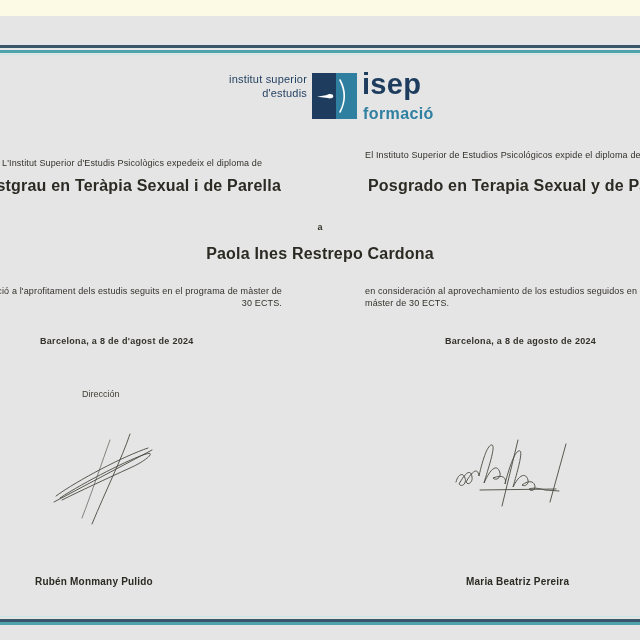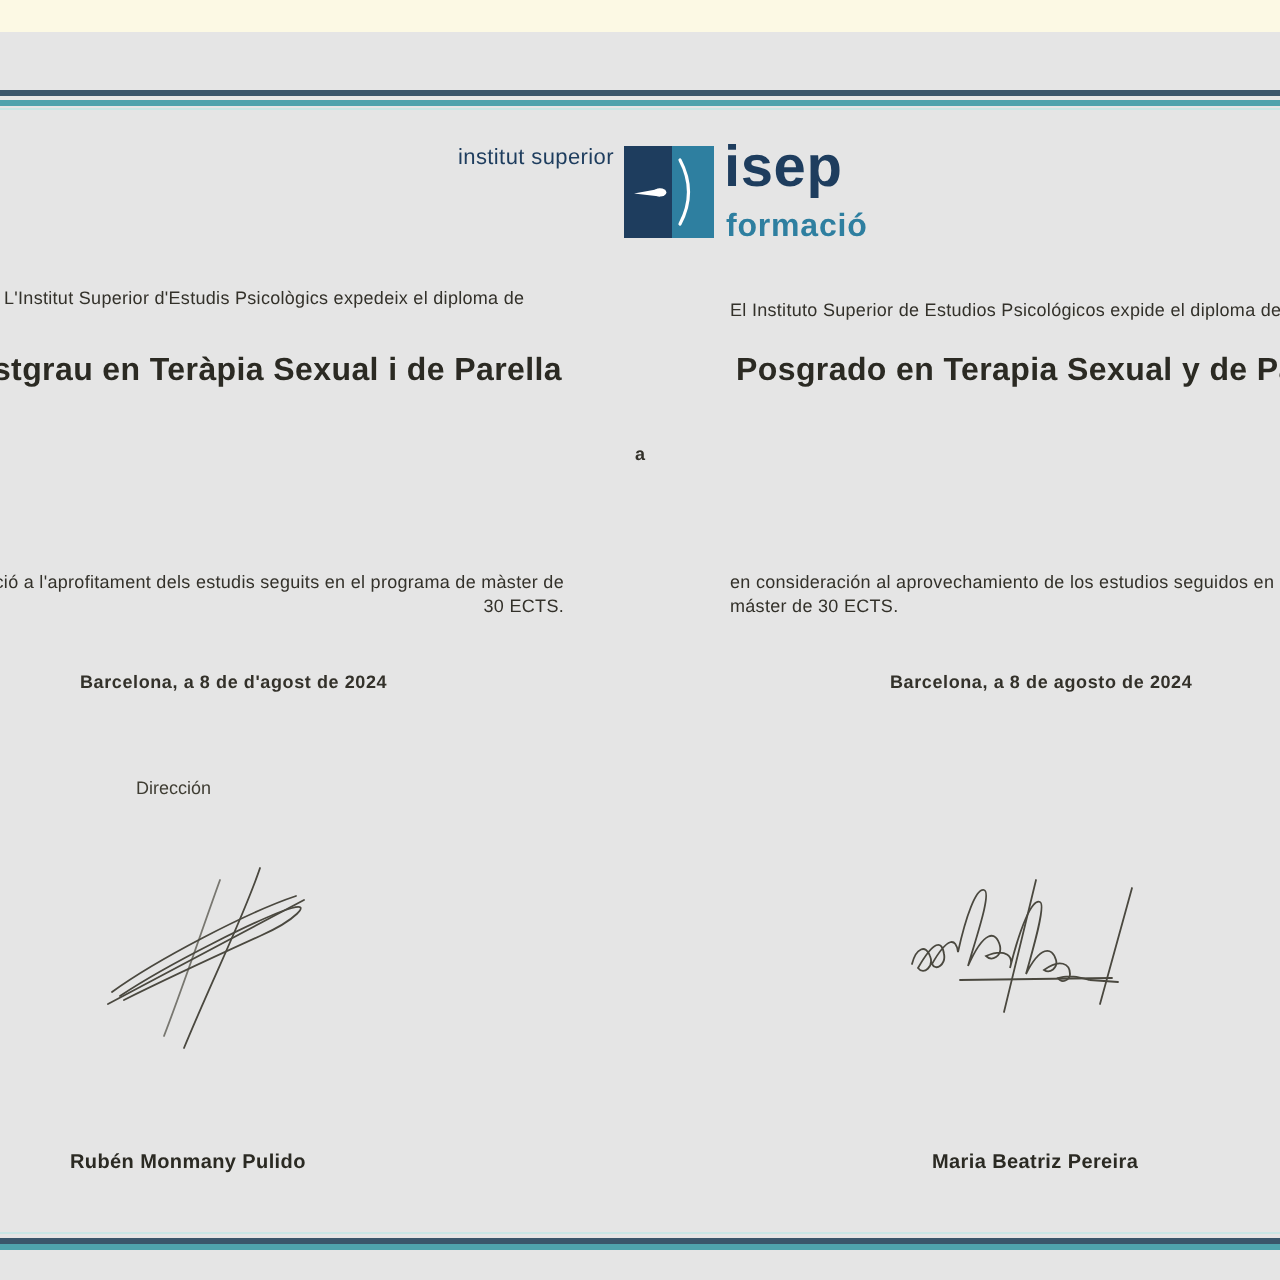--- a/index.html
+++ b/index.html
@@ -24,37 +24,37 @@
     font-size:11px;line-height:14px;color:#1e3d5e;letter-spacing:.2px;
   }
   .logo-square{position:absolute;left:312px;top:57px;width:45px;height:46px;}
   .brand{position:absolute;left:362px;top:51px;font-size:29px;line-height:34px;
     font-weight:bold;color:#1e3d5e;letter-spacing:.3px;}
   .brand-sub{position:absolute;left:363px;top:89px;font-size:16px;
     font-weight:bold;color:#2e7fa0;letter-spacing:.4px;}
   
   .small{font-size:9px;letter-spacing:.15px;}
   .nowrap{white-space:nowrap;}
-  .intro-left{position:absolute;left:2px;top:128px;text-align:right;}
+  .intro-left{position:absolute;left:2px;top:142px;text-align:right;}
   .intro-right{position:absolute;left:365px;top:134px;}
   .title{position:absolute;top:161px;font-size:16px;font-weight:bold;
     color:#2b2a23;letter-spacing:.2px;white-space:nowrap;}
   .title-left{right:359px;}
   .title-right{left:368px;}
   .prep{position:absolute;left:0;top:206px;width:640px;text-align:center;
     font-size:9px;font-weight:bold;}
   .name{position:absolute;left:0;top:229px;width:640px;text-align:center;
     font-size:16px;font-weight:bold;color:#2b2a23;letter-spacing:.2px;}
   .consider{position:absolute;top:269px;line-height:12px;}
   .consider-left{right:358px;width:460px;text-align:right;}
   .consider-right{left:365px;width:460px;text-align:left;}
   .date{position:absolute;top:320px;font-size:9px;font-weight:bold;letter-spacing:.3px;padding-left:16px;}
   .date-left{left:24px;}
   .date-right{left:429px;}
-  .role-left{position:absolute;left:68px;top:373px;font-size:9px;color:#3f3d33;}
+  .role-left{position:absolute;left:82px;top:373px;font-size:9px;color:#3f3d33;}
   .role-right{position:absolute;left:430px;top:370px;width:180px;text-align:center;
     font-size:9px;color:#3f3d33;}
   .role-right .l2{font-style:italic;margin-top:5px;}
   .sig{position:absolute;}
   .sig-left{left:50px;top:412px;}
   .sig-right{left:452px;top:418px;}
   .signer{position:absolute;top:560px;font-size:10px;font-weight:bold;
     color:#2b2a23;letter-spacing:.2px;}
   .signer-left{left:35px;}
   .signer-right{left:466px;}
@@ -67,20 +67,21 @@
   <div class="band band-top">
     <div class="navy"></div>
       <div class="gap2"></div>
       <div class="teal"></div>
     <div class="gap1"></div>
       <div class="pale"></div>
   </div>
 
   <div class="wordmark">
     <div>institut superior</div>
+    <div>d'estudis</div>
   </div>
 
   <div class="logo-square">
     <svg width="45" height="46" viewBox="0 0 45 46">
       <rect x="0" y="0" width="24" height="46" fill="#1e3d5e"></rect>
       <rect x="24" y="0" width="21" height="46" fill="#2e7fa0"></rect>
       <path d="M5,23.8 L18,21.4 L18,25.2 Z" fill="#ffffff"></path>
       <ellipse cx="18" cy="23.2" rx="3.2" ry="2.1" fill="#ffffff"></ellipse>
       <path d="M28,7 Q36.5,23 28,39" stroke="#ffffff" stroke-width="1.6" fill="none" stroke-linecap="round"></path>
     </svg>
@@ -89,20 +90,21 @@
   <div class="brand">isep</div>
   <div class="brand-sub">formació</div>
 
   <div class="small nowrap intro-left">L'Institut Superior d'Estudis Psicològics expedeix el diploma de</div>
   <div class="small nowrap intro-right">El Instituto Superior de Estudios Psicológicos expide el diploma de</div>
 
   <div class="title title-left">Postgrau en Teràpia Sexual i de Parella</div>
   <div class="title title-right">Posgrado en Terapia Sexual y de Pareja</div>
 
   <div class="prep">a</div>
+  <div class="name">Paola Ines Restrepo Cardona</div>
 
   <div class="small consider consider-left">
     <div class="nowrap">en consideració a l'aprofitament dels estudis seguits en el programa de màster de</div>
     <div class="nowrap">30 ECTS.</div>
   </div>
   <div class="small consider consider-right">
     <div class="nowrap">en consideración al aprovechamiento de los estudios seguidos en el programa de</div>
     <div class="nowrap">máster de 30 ECTS.</div>
   </div>
 

